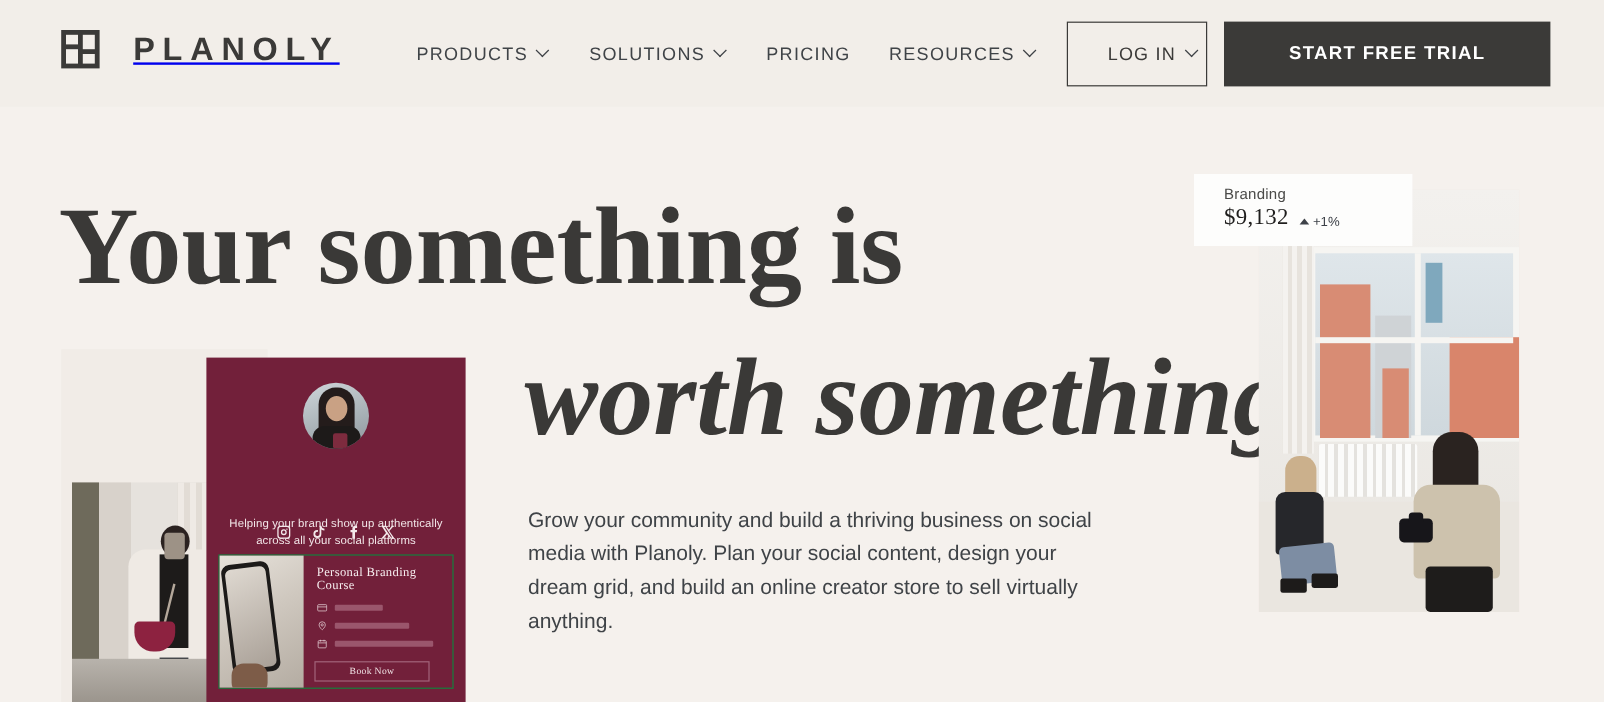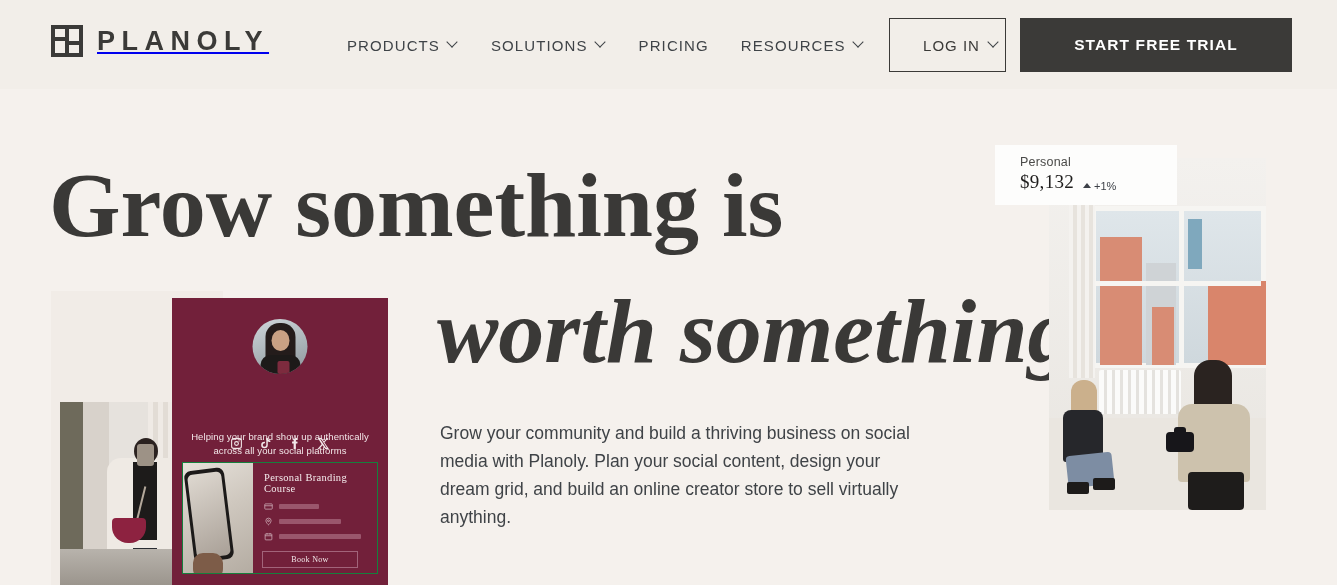--- a/index.html
+++ b/index.html
@@ -12,21 +12,21 @@
   }
   .page{ position:relative; width:1337px; height:585px; background:#f5f1ed; }
 
   
   .header{
     position:absolute; left:0; top:0; width:1337px; height:89px;
     background:#f2eee9;
   }
   .logo-wrap{
     position:absolute; left:51px; top:25px;
-    display:flex; align-items:center; gap:14px;
+    display:flex; align-items:center; gap:28px;
   }
   .logo-mark{
     width:32px; height:32px; background:#3b3a38;
     display:block; position:relative;
   }
   .logo-mark i{ position:absolute; background:#f2eee9; display:block; }
   .logo-mark .c1{ left:4px;  top:4px;  width:10px; height:8px; }
   .logo-mark .c2{ left:18px; top:4px;  width:10px; height:12px; }
   .logo-mark .c3{ left:4px;  top:16px; width:10px; height:12px; }
   .logo-mark .c4{ left:18px; top:20px; width:10px; height:8px; }
@@ -330,21 +330,21 @@
 
     <div class="header-actions">
       <button class="btn-login">
         <span>LOG IN</span>
         <span class="chev"></span>
       </button>
       <button class="btn-trial">START FREE TRIAL</button>
     </div>
   </header>
 
-  <h1 class="hero-line1">Grow something is</h1>
+  <h1 class="hero-line1">Your something is</h1>
   <h1 class="hero-line2">worth something</h1>
   <p class="hero-body">Grow your community and build a thriving business on social media with Planoly. Plan your social content, design your dream grid, and build an online creator store to sell virtually anything.</p>
 
   <div class="photo-left">
     <div class="pl-img">
       <div class="curtain"></div>
       <div class="pl-person">
         <div class="pl-blazer"></div>
         <div class="pl-torso"></div>
         <div class="pl-head"></div>
@@ -457,21 +457,21 @@
     </div>
     <div class="pr-w2">
       <span class="hair"></span>
         <span class="coat"></span>
         <span class="skirt"></span>
       <span class="cam"></span>
     </div>
   </div>
 
   <div class="earnings">
-    <div class="ea-label">Personal</div>
+    <div class="ea-label">Branding</div>
     <div class="ea-row">
       <span class="ea-value">$9,132</span>
       <span class="ea-delta">
         <i class="ea-arrow"></i>
         <span>+1%</span>
       </span>
     </div>
   </div>
 
 </div>

